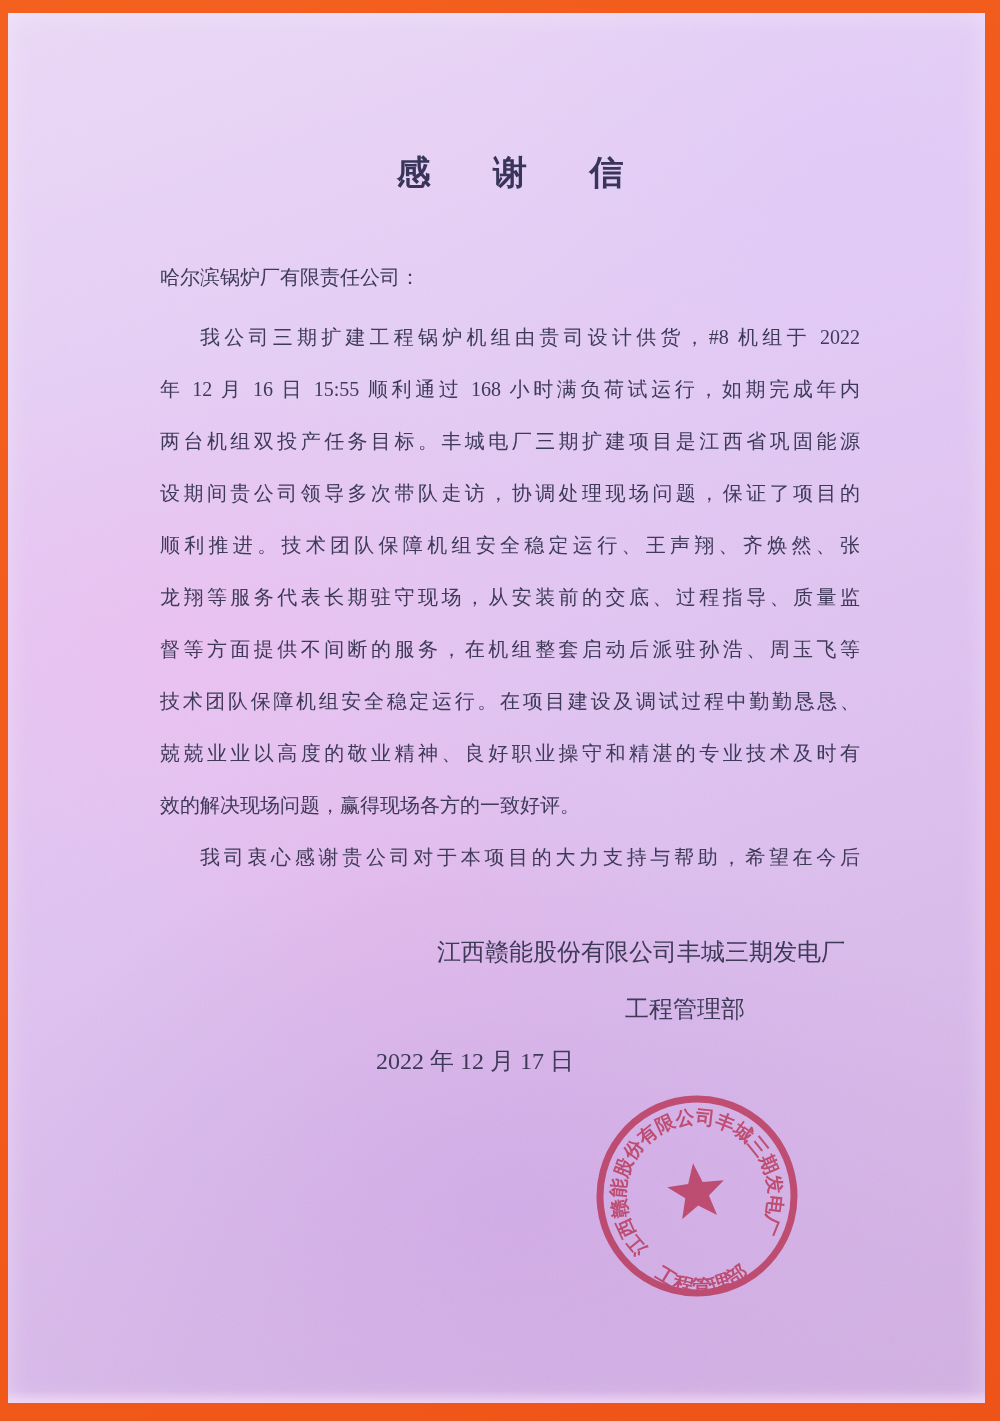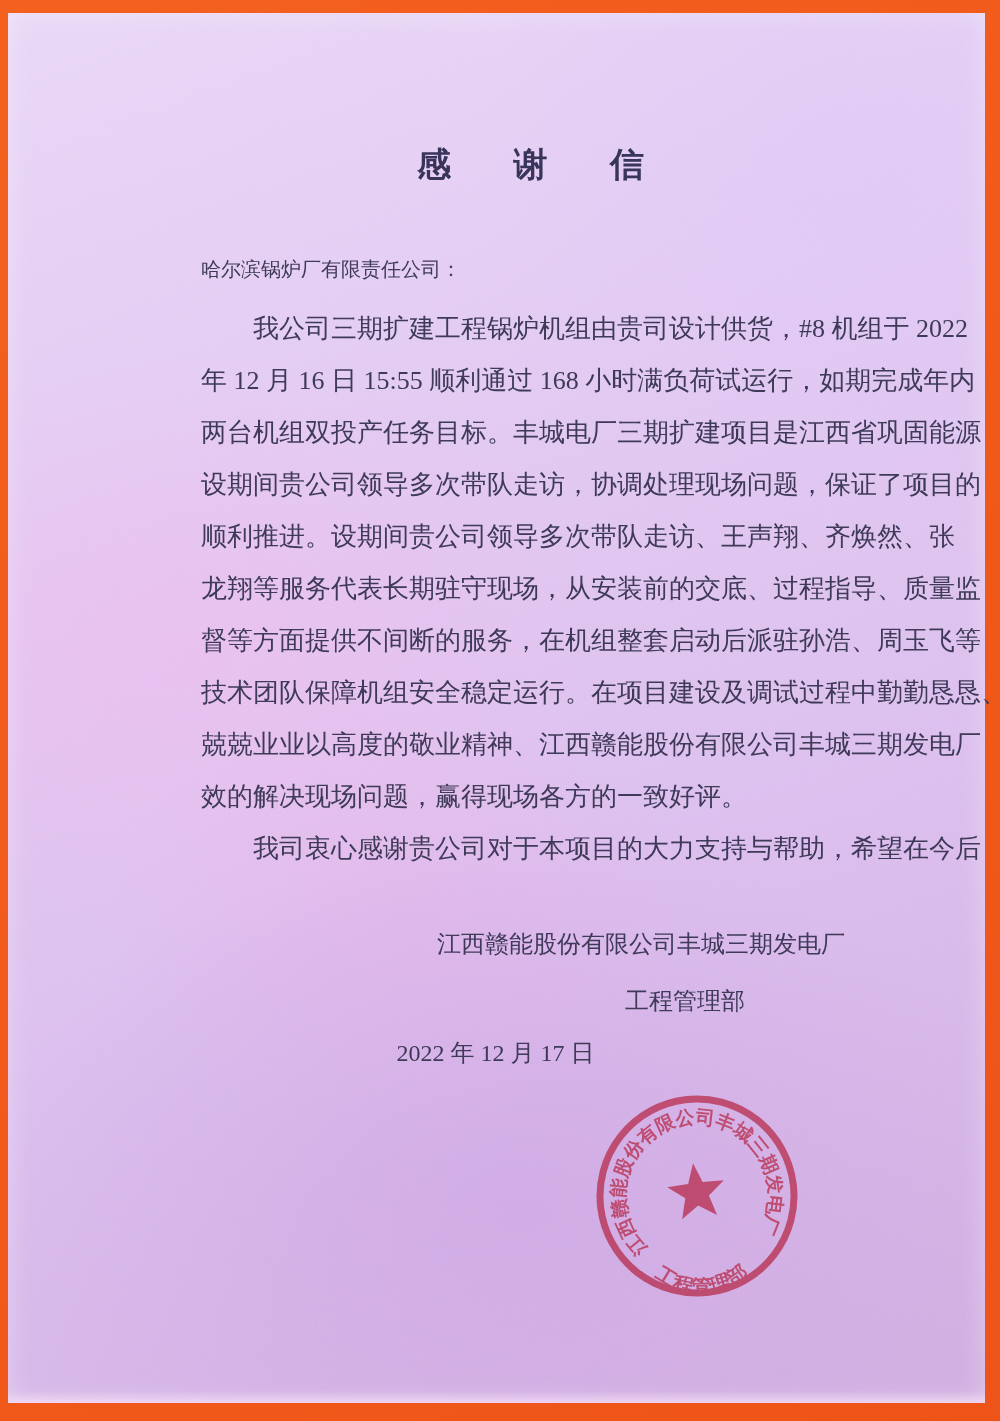--- a/index.html
+++ b/index.html
@@ -19,31 +19,30 @@
       linear-gradient(160deg,#e9d6f6 0%,#e0c6f1 38%,#dabbec 66%,#cfacdf 100%);
     box-shadow: inset 0 0 26px rgba(255,255,255,0.35);
   }
   .paper::after{
     content:""; position:absolute; left:0; right:0; bottom:0; height:12px;
     background:linear-gradient(to top, rgba(255,228,248,0.55), transparent);
     pointer-events:none;
   }
   .grain { position:absolute; inset:0; width:100%; height:100%; opacity:0.22; pointer-events:none; }
   .content {
-    position:absolute; left:152px; right:125px; top:8px;
+    position:absolute; left:152px; right:125px; top:16px;
     color:#3e3a58;
-    margin-left:41px;
   }
   .title {
     margin-top:120px; line-height:48px; text-align:center;
     font-size:34px; font-weight:700; letter-spacing:27px; padding-left:27px;
     color:#39355a;
   }
   .salutation { margin-top:58px; line-height:44px; font-size:20px; }
-  .body-lines { margin-top:12px; font-size:26px; }
+  .body-lines { margin-top:12px; font-size:20px; }
   .bline { line-height:52px; text-align:justify; text-align-last:justify; white-space:nowrap; }
   .bline.last { text-align-last:left; }
   .bline.indent { text-indent:2em; }
   .signature { font-size:24px; }
   .sig-company { margin-top:43px; line-height:52px; text-align:right; padding-right:15px; }
   .sig-dept { margin-top:5px; line-height:52px; text-align:right; padding-right:115px; }
   .sig-date { line-height:52px; text-align:center; padding-right:70px; }
   .stamp {
     position:absolute; left:574px; top:1068px; width:230px; height:230px;
     transform:rotate(-7deg); opacity:0.80; mix-blend-mode:multiply;
@@ -65,25 +64,25 @@
     </svg>
 
     <div class="content">
       <div class="title">感 谢 信</div>
       <div class="salutation">哈尔滨锅炉厂有限责任公司：</div>
       <div class="body-lines">
           <div class="bline indent">我公司三期扩建工程锅炉机组由贵司设计供货，#8 机组于 2022</div>
           <div class="bline">年 12 月 16 日 15:55 顺利通过 168 小时满负荷试运行，如期完成年内</div>
           <div class="bline">两台机组双投产任务目标。丰城电厂三期扩建项目是江西省巩固能源</div>
           <div class="bline">设期间贵公司领导多次带队走访，协调处理现场问题，保证了项目的</div>
-          <div class="bline">顺利推进。设期间贵公司领导多次带队走访、王声翔、齐焕然、张</div>
+          <div class="bline">顺利推进。技术团队保障机组安全稳定运行、王声翔、齐焕然、张</div>
           <div class="bline">龙翔等服务代表长期驻守现场，从安装前的交底、过程指导、质量监</div>
           <div class="bline">督等方面提供不间断的服务，在机组整套启动后派驻孙浩、周玉飞等</div>
           <div class="bline">技术团队保障机组安全稳定运行。在项目建设及调试过程中勤勤恳恳、</div>
-          <div class="bline">兢兢业业以高度的敬业精神、江西赣能股份有限公司丰城三期发电厂</div>
+          <div class="bline">兢兢业业以高度的敬业精神、良好职业操守和精湛的专业技术及时有</div>
           <div class="bline last">效的解决现场问题，赢得现场各方的一致好评。</div>
           <div class="bline indent">我司衷心感谢贵公司对于本项目的大力支持与帮助，希望在今后</div>
         </div>
       <div class="signature">
         <div class="sig-company">江西赣能股份有限公司丰城三期发电厂</div>
         <div class="sig-dept">工程管理部</div>
         <div class="sig-date">2022 年 12 月 17 日</div>
       </div>
     </div>
 

